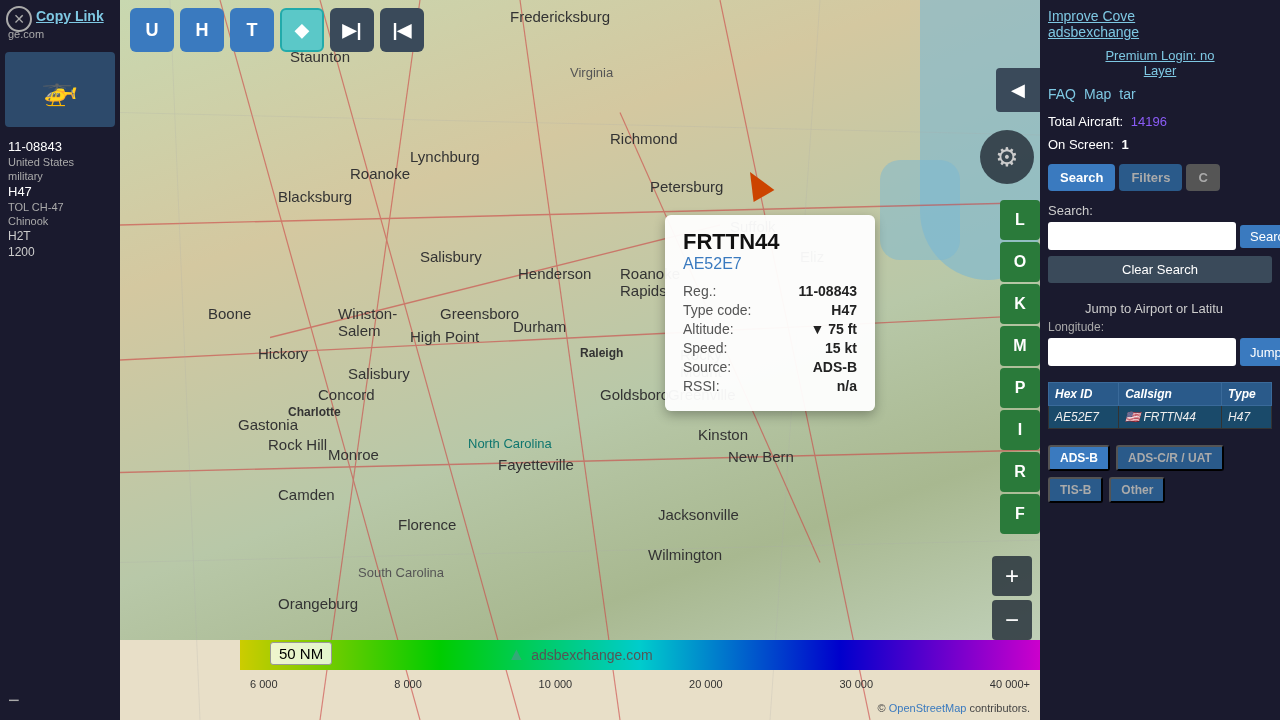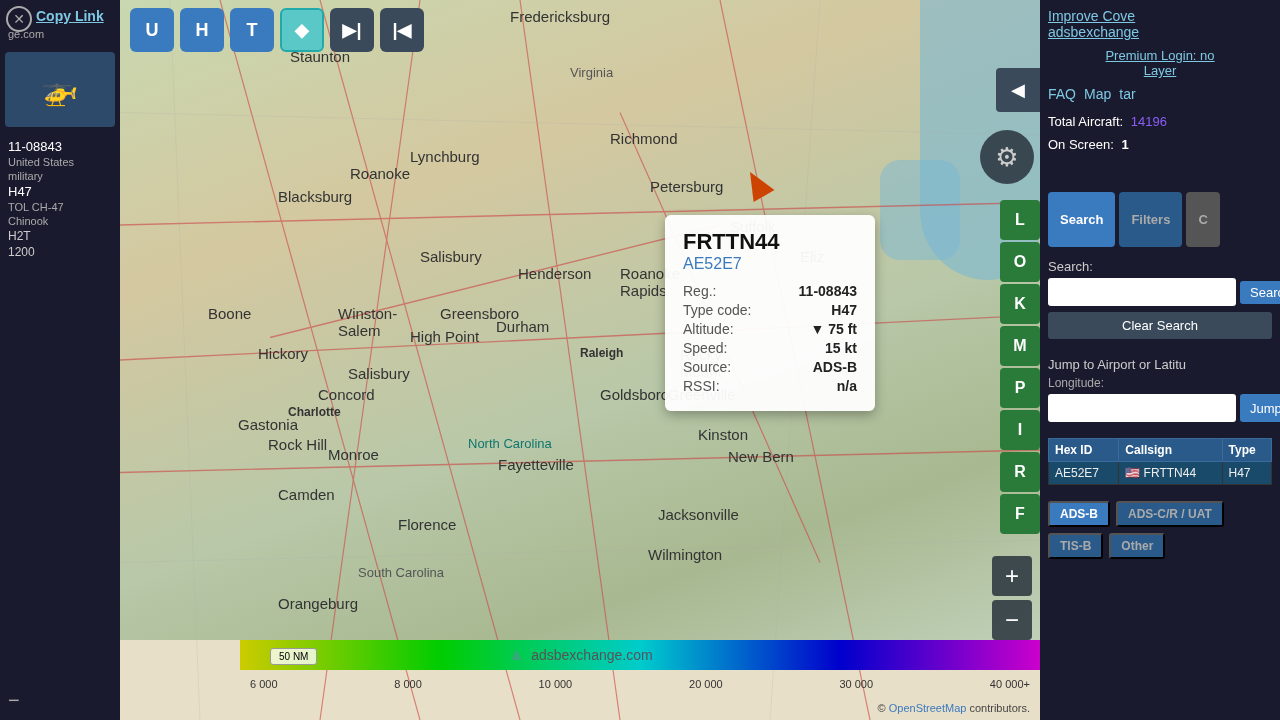--- a/index.html
+++ b/index.html
@@ -220,21 +220,21 @@
       color: #333;
       z-index: 11;
     }
     .distance-label {
       position: absolute;
       bottom: 55px;
       left: 150px;
       background: rgba(255,255,255,0.8);
       border: 1px solid #999;
       padding: 2px 8px;
-      font-size: 10px;
+      font-size: 15px;
       border-radius: 3px;
       z-index: 12;
     }
     .attribution {
       position: absolute;
       bottom: 6px;
       right: 10px;
       font-size: 11px;
       color: #444;
       z-index: 12;
@@ -324,27 +324,26 @@
       color: #ccc;
       margin: 4px 0;
     }
     .right-stats span { color: white; }
     .right-tabs {
       display: flex;
       gap: 4px;
       margin: 8px 0;
     }
     .tab-btn {
-      padding: 20px 12px;
+      padding: 6px 12px;
       border: none;
       border-radius: 4px;
       cursor: pointer;
       font-size: 13px;
       font-weight: bold;
-      margin-top: 28px;
     }
     .tab-search { background: #3a7abf; color: white; }
     .tab-filters { background: #2a5a8a; color: #aaa; }
     .tab-other { background: #555; color: #aaa; }
     .search-section { margin: 4px 0; }
     .search-label { font-size: 13px; color: #ccc; margin-bottom: 4px; }
     .search-row { display: flex; gap: 4px; align-items: center; }
     .search-input {
       flex: 1;
       height: 28px;
@@ -370,21 +369,21 @@
       margin: 6px 0;
       background: #3a4a5a;
       color: white;
       border: none;
       border-radius: 3px;
       cursor: pointer;
       font-size: 13px;
       text-align: center;
     }
     .jump-section { margin: 8px 0; }
-    .jump-label { font-size: 13px; color: #ccc; margin-bottom: 4px; }
+    .jump-label { font-size: 13px; color: #ccc; margin-bottom: 4px; margin-left: 37px; }
     .jump-sublabel { font-size: 12px; color: #aaa; margin-bottom: 4px; }
     .jump-row { display: flex; gap: 4px; }
     .jump-input {
       flex: 1;
       height: 28px;
       background: white;
       border: none;
       border-radius: 3px;
       padding: 0 6px;
       font-size: 13px;
@@ -397,20 +396,21 @@
       border-radius: 3px;
       cursor: pointer;
       font-size: 13px;
     }
     
     .aircraft-table {
       margin: 8px 0;
       width: 100%;
       border-collapse: collapse;
       font-size: 12px;
+      font-style: italic;
     }
     .aircraft-table th {
       background: #2a5a8a;
       color: white;
       padding: 4px 6px;
       text-align: left;
       font-size: 12px;
       border: 1px solid #3a6a9a;
     }
     .aircraft-table td {
@@ -513,21 +513,21 @@
   <div class="place-label" style="top:188px;left:158px;">Blacksburg</div>
   <div class="place-label" style="top:218px;left:610px;">Suffolk</div>
   <div class="place-label" style="top:248px;left:300px;">Salisbury</div>
   <div class="place-label" style="top:265px;left:398px;">Henderson</div>
   <div class="place-label" style="top:265px;left:500px;">Roanoke<br>Rapids</div>
   <div class="place-label" style="top:248px;left:680px;">Eliz</div>
   <div class="place-label" style="top:305px;left:88px;">Boone</div>
   <div class="place-label" style="top:305px;left:218px;">Winston-<br>Salem</div>
   <div class="place-label" style="top:328px;left:290px;">High Point</div>
   <div class="place-label" style="top:305px;left:320px;">Greensboro</div>
-  <div class="place-label" style="top:318px;left:376px;">Durham</div>
+  <div class="place-label" style="top:318px;left:393px;">Durham</div>
   <div class="place-label" style="top:346px;left:460px;font-size:12px;font-weight:bold;">Raleigh</div>
   <div class="place-label" style="top:346px;left:560px;">Rocky<br>Mount</div>
   <div class="place-label" style="top:386px;left:548px;">Greenville</div>
   <div class="place-label" style="top:345px;left:138px;">Hickory</div>
   <div class="place-label" style="top:365px;left:228px;">Salisbury</div>
   <div class="place-label" style="top:386px;left:198px;">Concord</div>
   <div class="place-label" style="top:405px;left:168px;font-size:12px;font-weight:bold;">Charlotte</div>
   <div class="place-label" style="top:386px;left:480px;">Goldsboro</div>
   <div class="place-label" style="top:416px;left:118px;">Gastonia</div>
   <div class="place-label" style="top:426px;left:578px;">Kinston</div>

